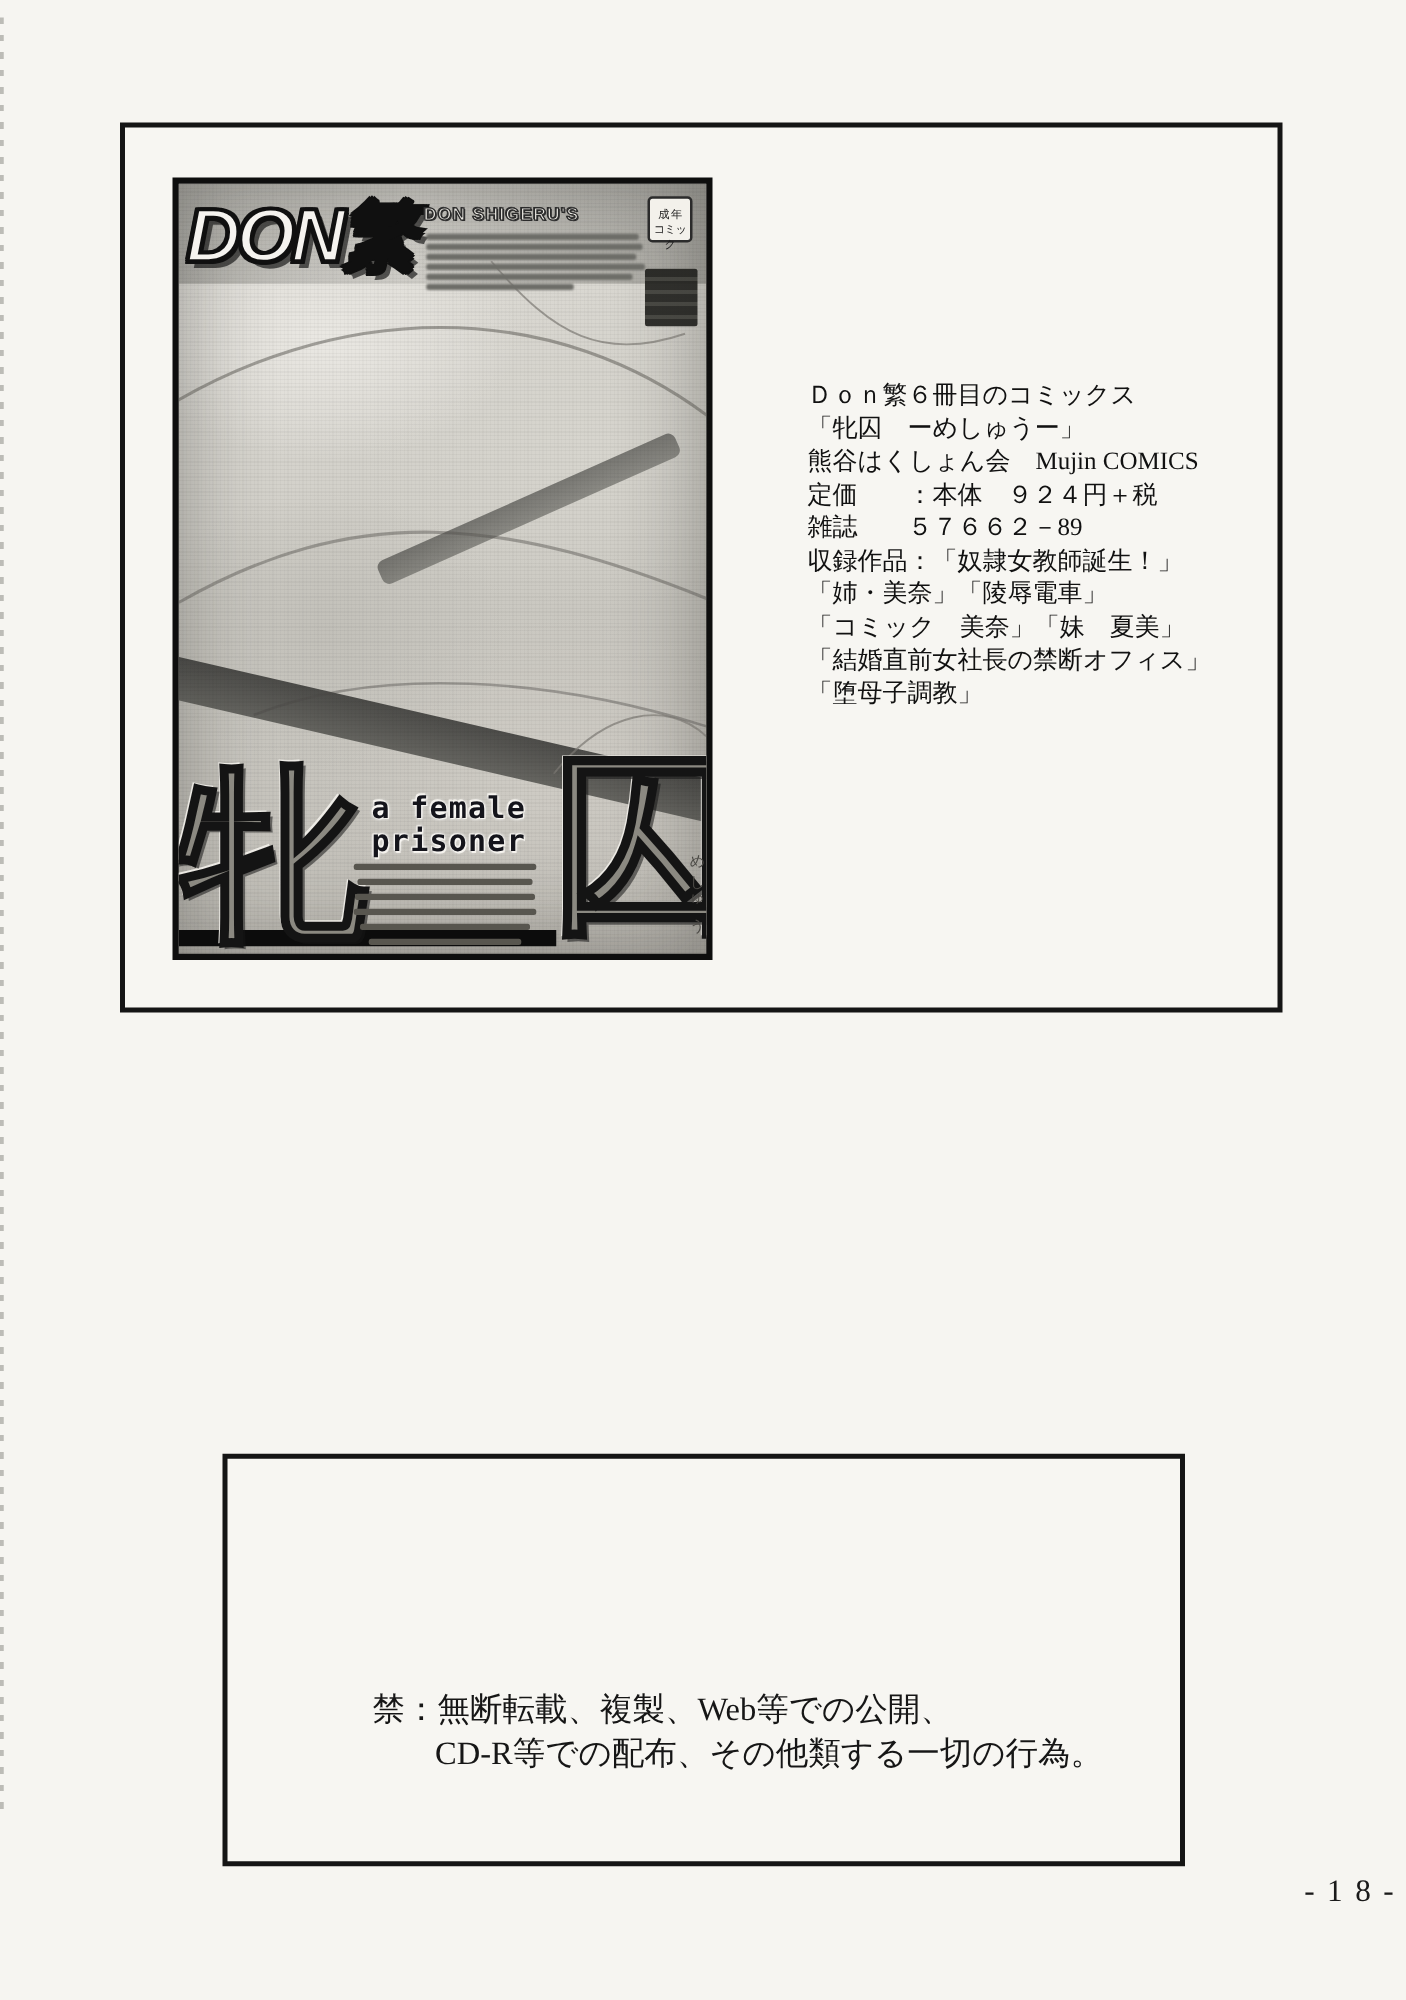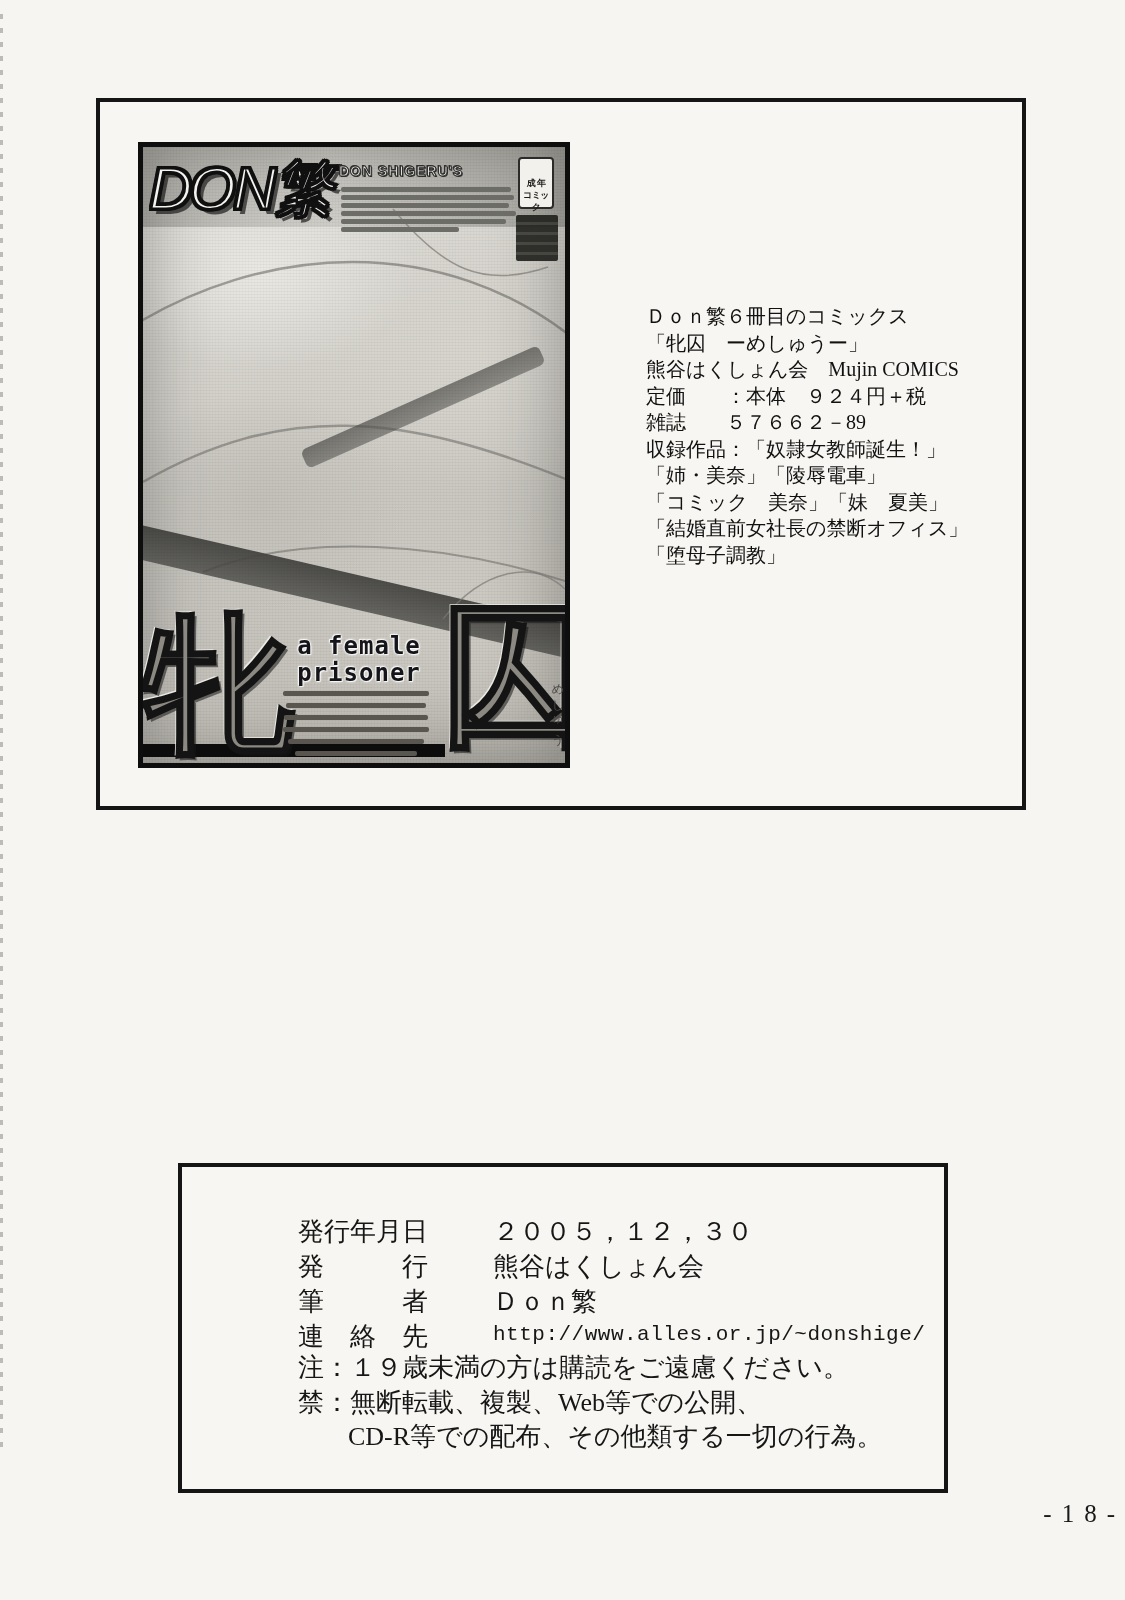--- a/index.html
+++ b/index.html
@@ -52,21 +52,21 @@
   }
   .band2{
     position:absolute;left:150px;top:250px;width:260px;height:20px;
     background:linear-gradient(180deg,#3a3a37,#5a5a55);
     transform:rotate(-24deg);opacity:.6;border-radius:6px;
   }
   .art-lines{position:absolute;inset:0;}
   .cover-logo{
     position:absolute;left:6px;top:2px;
     font-family:"Liberation Sans","DejaVu Sans",sans-serif;
-    font-size:60px;font-weight:normal;font-style:italic;letter-spacing:-3px;
+    font-size:60px;font-weight:bold;font-style:italic;letter-spacing:-3px;
     color:#f5f3ef;
     -webkit-text-stroke:3px #101010;
     text-shadow:2px 0 #111,-2px 0 #111,0 2px #111,0 -2px #111,
                 2px 2px #111,-2px -2px #111,2px -2px #111,-2px 2px #111,
                 5px 5px 0 rgba(16,16,16,.65);
     white-space:nowrap;
   }
   .cover-author{
     position:absolute;left:196px;top:16px;
     font-family:"Liberation Sans","DejaVu Sans",sans-serif;
@@ -74,24 +74,24 @@
     -webkit-text-stroke:1px #2a2a2a;
     text-shadow:1px 1px 0 #333,-1px -1px 0 #333;
     filter:blur(.2px);white-space:nowrap;
   }
   .fineprint{position:absolute;left:198px;top:40px;}
   .fineprint .fp{
     height:4.5px;background:#6d6d68;border-radius:2px;
     filter:blur(.7px);margin-bottom:3.5px;
   }
   .badge{
-    position:absolute;left:375px;top:10px;width:36px;height:52px;
+    position:absolute;left:375px;top:10px;width:36px;height:37px;
     box-sizing:border-box;background:#f3f1eb;border:2px solid #2b2b2b;border-radius:4px;
-    font-size:9px;line-height:12px;text-align:center;padding-top:18px;
-    color:#1c1c1c;letter-spacing:-.5px;font-weight:bold;
+    font-size:9px;line-height:12px;text-align:center;padding-top:6px;
+    color:#1c1c1c;letter-spacing:-.5px;
   }
   .pub-logo{
     position:absolute;left:373px;top:68px;width:42px;height:46px;
     background:repeating-linear-gradient(180deg,#21211e 0 7px,#3c3c37 7px 10px);
     border-radius:2px;opacity:.92;
   }
   .kanji{
     font-family:"Liberation Serif","DejaVu Serif",serif;
     font-weight:bold;line-height:1;position:absolute;
     color:#8b8981;
@@ -207,38 +207,19 @@
   <div>定価　　：本体　９２４円＋税</div>
   <div>雑誌　　５７６６２－89</div>
   <div>収録作品：「奴隷女教師誕生！」</div>
   <div>「姉・美奈」「陵辱電車」</div>
   <div>「コミック　美奈」「妹　夏美」</div>
   <div>「結婚直前女社長の禁断オフィス」</div>
   <div>「堕母子調教」</div>
 </div>
 
 <div class="box-bottom">
-  <div class="rows">
-    <div class="row">
-      <span class="label">発行年月日</span>
-      <span class="value">２００５，１２，３０</span>
-    </div>
-    <div class="row">
-      <span class="label">発　　　行</span>
-      <span class="value">熊谷はくしょん会</span>
-    </div>
-    <div class="row">
-      <span class="label">筆　　　者</span>
-      <span class="value">Ｄｏｎ繁</span>
-    </div>
-    <div class="row">
-      <span class="label">連　絡　先</span>
-      <span class="value mono">http://www.alles.or.jp/~donshige/</span>
-    </div>
-  </div>
   <div class="notes">
-    <div>注：１９歳未満の方は購読をご遠慮ください。</div>
     <div>禁：無断転載、複製、Web等での公開、</div>
     <div class="note-indent">CD-R等での配布、その他類する一切の行為。</div>
   </div>
 </div>
 
 <div class="page-num">-18-</div>
 
 </body></html>

